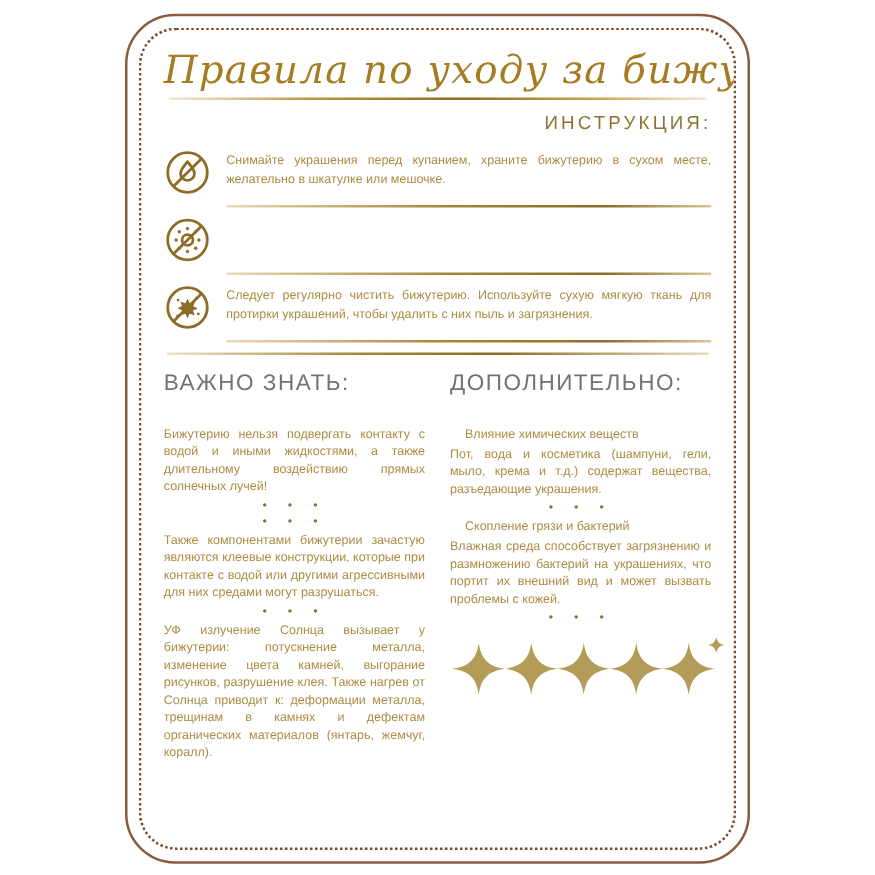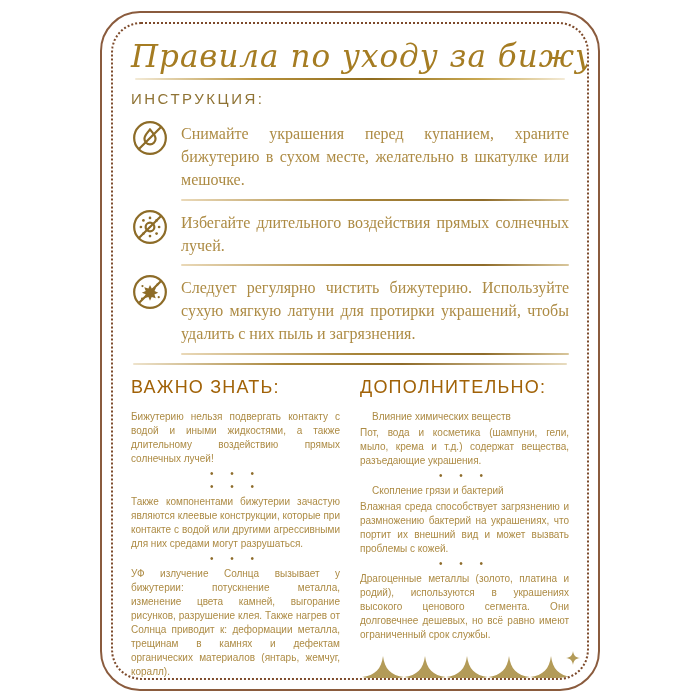--- a/index.html
+++ b/index.html
@@ -3,32 +3,32 @@
 <meta charset="utf-8">
 <style>
   html,body{margin:0;padding:0;background:#ffffff;}
   .page{position:relative;width:700px;height:700px;background:#fff;font-family:"Liberation Sans",sans-serif;overflow:hidden;}
   .card{position:absolute;left:100px;top:11px;width:496px;height:676px;border:2px solid #8a5b3d;border-radius:40px;background:#fff;}
   .card-inner{position:absolute;left:9px;top:9px;right:9px;bottom:9px;border:2px dotted #7d4a2b;border-radius:30px;padding:8px 18px 10px;overflow:hidden;}
   .title{margin:6px 0 2px;text-align:center;font-family:"DejaVu Serif",serif;font-style:italic;font-weight:400;
          font-size:31px;color:#a57c22;letter-spacing:1px;white-space:nowrap;}
   .title-rule{height:2px;margin:4px 4px 10px;border-radius:2px;
          background:linear-gradient(90deg,#f3ead6,#b8923c 28%,#8f6c1f 55%,#c9a851 80%,#f3ead6);}
-  .instr-heading{margin:0 0 8px;text-align:left;font-size:15px;font-weight:400;letter-spacing:2.5px;color:#8f7334;}
+  .instr-heading{margin:0 0 8px;text-align:right;font-size:15px;font-weight:400;letter-spacing:2.5px;color:#8f7334;}
   .instr-item{display:flex;gap:12px;align-items:flex-start;padding:4px 0;}
   .ico{flex:0 0 38px;width:38px;height:38px;}
   .ico svg{width:38px;height:38px;display:block;}
-  .instr-item p{flex:1;margin:3px 0 0;font-size:16px;line-height:1.45;color:#ad8b44;text-align:justify;font-family:Liberation Serif, serif;}
+  .instr-item p{flex:1;margin:3px 0 0;font-size:10px;line-height:1.45;color:#ad8b44;text-align:justify;}
   .item-rule{height:2px;margin:3px 0 3px 50px;border-radius:2px;
          background:linear-gradient(90deg,#ead9b8,#a8853a 45%,#8f6c2a 78%,#d9c79c);}
   .section-rule{height:2px;margin:8px 2px 8px;border-radius:2px;
          background:linear-gradient(90deg,#eee3cc,#a8853a 35%,#8f6c2a 62%,#e8dcc0);}
   .columns{display:flex;gap:20px;}
   .col{flex:1;min-width:0;}
-  .col h3{margin:4px 0 12px;font-size:18px;font-weight:400;letter-spacing:1.2px;color:#a16207;white-space:nowrap;}
+  .col h3{margin:4px 0 24px;font-size:18px;font-weight:400;letter-spacing:1.2px;color:#737373;white-space:nowrap;}
   .col p{margin:0 0 2px;font-size:10px;line-height:1.4;color:#ad8b44;text-align:justify;}
   .underline{text-underline-offset:3px;text-decoration-thickness:1px;}
   .subhead{margin:0 0 4px;font-size:10.5px;color:#a8863f;padding-left:12px;}
   .dots{margin:3px 0;text-align:center;color:#8f6d2c;font-size:10px;letter-spacing:7px;line-height:1;}
   .stars{display:flex;justify-content:space-between;align-items:center;margin-top:14px;padding:0 2px;}
   .star{position:relative;width:42px;height:42px;}
   .star svg{width:42px;height:42px;display:block;fill:#b39b58;}
   .star .mini{position:absolute;top:-5px;right:-8px;width:14px;height:14px;}
   .star .mini svg{width:14px;height:14px;}
 </style>
@@ -69,39 +69,38 @@
                 <circle cx="35.5" cy="24" r="1.7"></circle>
                   <circle cx="32.3" cy="32.3" r="1.7"></circle>
                 <circle cx="24" cy="35.5" r="1.7"></circle>
                   <circle cx="15.7" cy="32.3" r="1.7"></circle>
                 <circle cx="12.5" cy="24" r="1.7"></circle>
                   <circle cx="15.7" cy="15.7" r="1.7"></circle>
               </g>
               <line x1="10" y1="38" x2="38" y2="10"></line>
             </svg>
           </span>
-          <p>Избегайте длительного воздействия прямых солнечных лучей.</p>
         </div>
         <div class="item-rule"></div>
 
         <div class="instr-item">
           <span class="ico">
             <svg viewBox="0 0 48 48" fill="none" stroke="#8d6c28" stroke-width="2.8" stroke-linecap="round" stroke-linejoin="round">
               <circle cx="24" cy="24" r="20"></circle>
               <g fill="#8d6c28" stroke="none">
                 <path d="M24 15l2.4 4.8 5.2-1.6-1.8 4.6 4.6 2.2-4.8 2 1.6 5-5-1.8-2.2 4.8-2-4.8-5 1.6 1.6-5-4.8-2 4.8-2.2-1.8-4.6 5.2 1.6z"></path>
                 <circle cx="14.5" cy="16.5" r="1.4"></circle>
                   <circle cx="33.5" cy="14.5" r="1.4"></circle>
                 <circle cx="35" cy="30.5" r="1.4"></circle>
                   <circle cx="14" cy="32.5" r="1.4"></circle>
               </g>
               <line x1="10" y1="38" x2="38" y2="10"></line>
             </svg>
           </span>
-          <p>Следует регулярно чистить бижутерию. Используйте сухую мягкую латуни для протирки украшений, чтобы удалить с них пыль и загрязнения.</p>
+          <p>Следует регулярно чистить бижутерию. Используйте сухую мягкую ткань для протирки украшений, чтобы удалить с них пыль и загрязнения.</p>
         </div>
         <div class="item-rule"></div>
 
 
       </div>
 
       <div class="section-rule"></div>
 
       <div class="columns">
 
@@ -119,21 +118,20 @@
           <h3>ДОПОЛНИТЕЛЬНО:</h3>
 
           <p class="subhead underline">Влияние химических веществ</p>
           <p>Пот, вода и косметика (шампуни, гели, мыло, крема и т.д.) содержат вещества, разъедающие украшения.</p>
           <div class="dots">•  •  •</div>
 
           <p class="subhead underline">Скопление грязи и бактерий</p>
           <p>Влажная среда способствует загрязнению и размножению бактерий на украшениях, что портит их внешний вид и может вызвать проблемы с кожей.</p>
           <div class="dots">•  •  •</div>
 
-          <p>Драгоценные металлы (золото, платина и родий), используются в украшениях высокого ценового сегмента. Они долговечнее дешевых, но всё равно имеют ограниченный срок службы.</p>
 
           <div class="stars">
             <span class="star">
               <svg viewBox="0 0 40 40">
                   <path d="M20 0C21.5 12.5 27.5 18.5 40 20 27.5 21.5 21.5 27.5 20 40 18.5 27.5 12.5 21.5 0 20 12.5 18.5 18.5 12.5 20 0Z"></path>
                 </svg>
             </span>
             <span class="star">
               <svg viewBox="0 0 40 40">
                   <path d="M20 0C21.5 12.5 27.5 18.5 40 20 27.5 21.5 21.5 27.5 20 40 18.5 27.5 12.5 21.5 0 20 12.5 18.5 18.5 12.5 20 0Z"></path>

